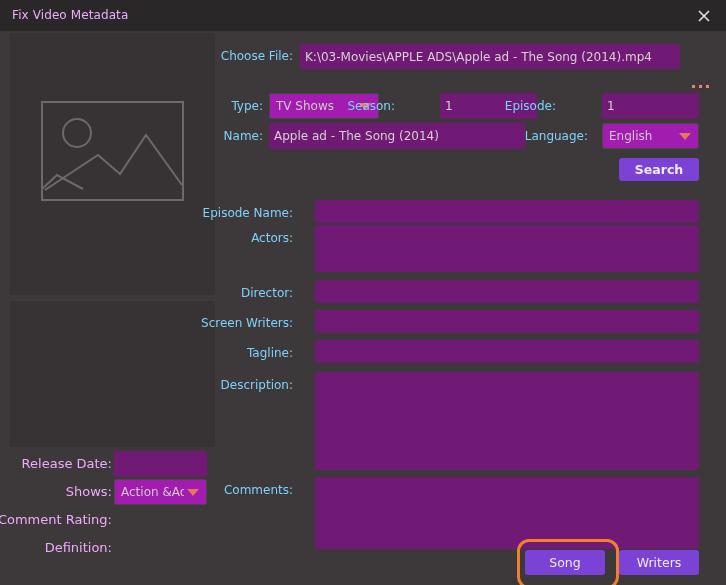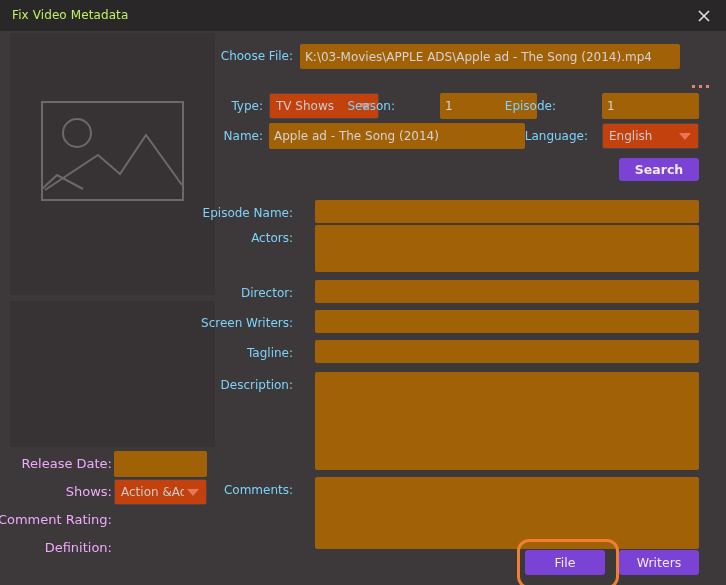--- a/index.html
+++ b/index.html
@@ -20,21 +20,21 @@
   .titlebar {
     position: absolute;
     left: 0; top: 0;
     width: 726px; height: 31px;
     background: #2a2728;
   }
   .titlebar-title {
     position: absolute;
     left: 12px; top: 8px;
     font-size: 12px;
-    color: #bef264;
+    color: #f0abfc;
     letter-spacing: .1px;
   }
   .close-btn {
     position: absolute;
     right: 0; top: 0;
     width: 44px; height: 31px;
     cursor: pointer;
   }
   .close-btn svg { position: absolute; left: 14px; top: 8px; }
 
@@ -86,39 +86,39 @@
     position: absolute;
     font-size: 12px;
     color: #7dd3fc;
     white-space: nowrap;
     text-align: right;
   }
 
   
   .txt {
     position: absolute;
-    background: #a16207;
+    background: #701a75;
     border: none;
     border-radius: 2px;
     color: #d6d1d2;
     font-family: "DejaVu Sans", "Liberation Sans", sans-serif;
     font-size: 12px;
     padding: 0 5px;
     box-sizing: border-box;
     outline: none;
   }
   .txt.area {
     padding: 4px 5px;
     resize: none;
     line-height: 14px;
   }
 
   .sel {
     position: absolute;
-    background: #c2410c;
+    background: #a21caf;
     border: 1px solid #4a4546;
     border-radius: 2px;
     box-sizing: border-box;
     cursor: pointer;
   }
   .sel-val {
     position: absolute;
     left: 6px; top: 50%;
     transform: translateY(-50%);
     font-size: 12px;
@@ -269,19 +269,19 @@
 
     <span class="fld-label" style="left:180px; top:315px; width:113px;">Tagline:</span>
     <input class="txt" style="left: 315px; top: 309px; width: 384px; height: 23px;" value="">
 
     <span class="fld-label" style="left:180px; top:347px; width:113px;">Description:</span>
     <textarea class="txt area" style="left: 315px; top: 341px; width: 384px; height: 98px;"></textarea>
 
     <span class="fld-label" style="left:180px; top:452px; width:113px;">Comments:</span>
     <textarea class="txt area" style="left: 315px; top: 446px; width: 384px; height: 72px;"></textarea>
 
-    <button class="btn" style="left:525px; top:519px; width:80px; height:25px;">File</button>
+    <button class="btn" style="left:525px; top:519px; width:80px; height:25px;">Song</button>
     <button class="btn" style="left:619px; top:519px; width:80px; height:25px;">Writers</button>
 
     <div class="focus-ring" style="left:517px; top:508px; width:96px; height:44px;"></div>
 
   </div>
 </div>
 
 </body></html>

